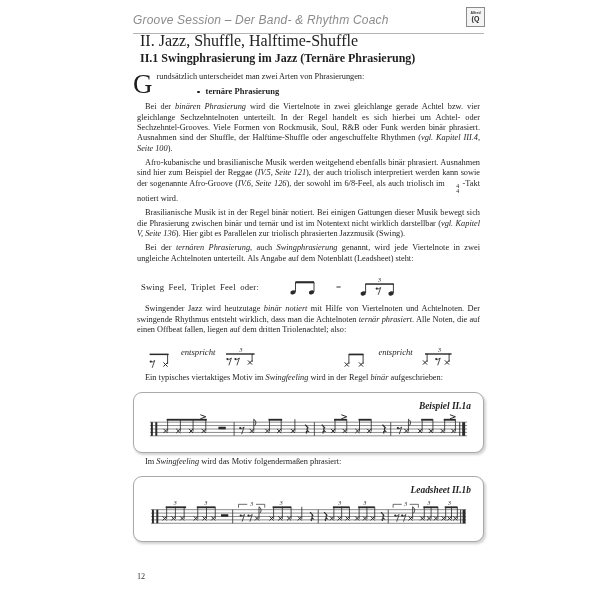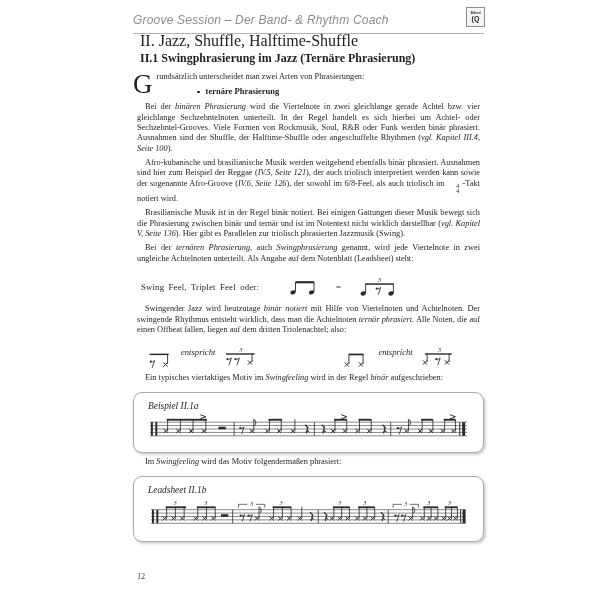--- a/index.html
+++ b/index.html
@@ -36,21 +36,21 @@
   .swingrow{margin-top:10px;display:flex;align-items:center;height:26px;}
   .swingrow .lbl{font-weight:normal;font-size:8.7px;letter-spacing:.2px;word-spacing:2px;margin-left:8px;}
   .swingrow svg{flex:none;}
   .eqsign{font-size:9px;color:#333;}
 
   .entsrow{margin-top:7px;display:flex;align-items:flex-end;height:27px;}
   .entsrow .word{font-style:italic;font-size:8.6px;margin:0 8px 12px 8px;}
 
   .exbox{margin-top:8px;border:1px solid #a9a9a9;border-radius:9px;padding:7px 12px 8px 12px;
          box-shadow:1.5px 2px 2.5px rgba(0,0,0,.18);background:#fff;}
-  .exbox .exlabel{font-weight:normal;font-style:italic;font-size:9.4px;margin:1px 0 3px 2px;}
+  .exbox .exlabel{font-weight:bold;font-style:italic;font-size:9.4px;margin:1px 0 3px 2px;text-align:right;}
   .exbox svg{display:block;margin-top:3px;}
   .mt-boxb{margin-top:9px;}
 
   .pagenum{position:absolute;left:137px;top:572px;font-size:8.2px;color:#333;}
 
   svg .t3{font-family:"Liberation Serif",serif;font-style:italic;font-size:6px;fill:#2a2a2a;text-anchor:middle;}
   svg .ln{stroke:#555;stroke-width:0.7;}
   svg .bl{stroke:#2a2a2a;stroke-width:0.9;}
   svg .bm{fill:#2a2a2a;}
   svg .brk{stroke:#2a2a2a;stroke-width:0.7;fill:none;}

